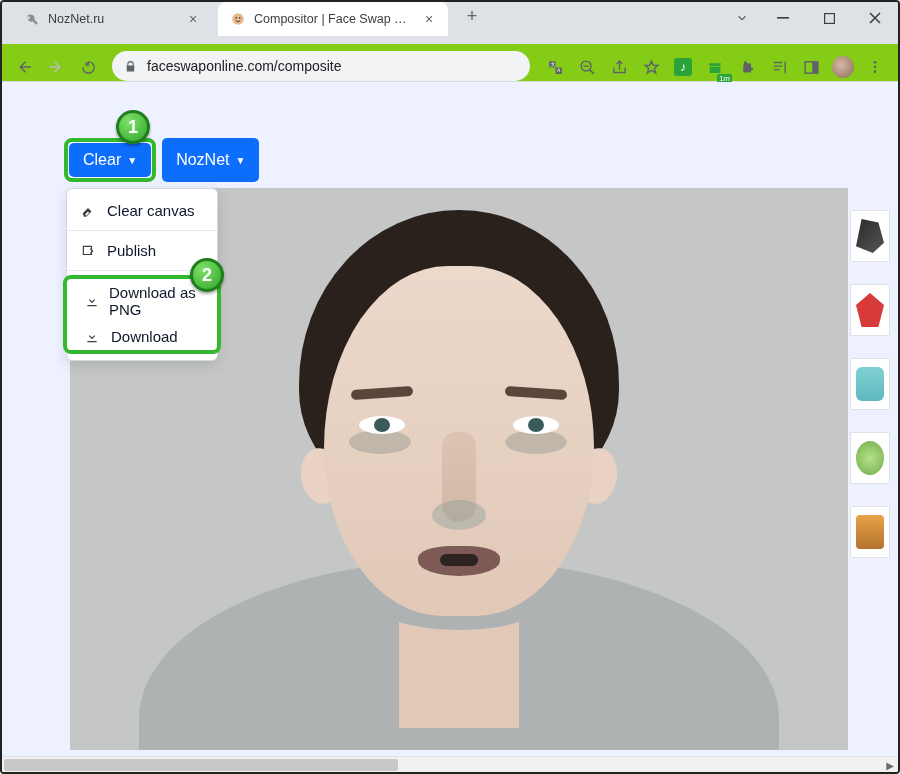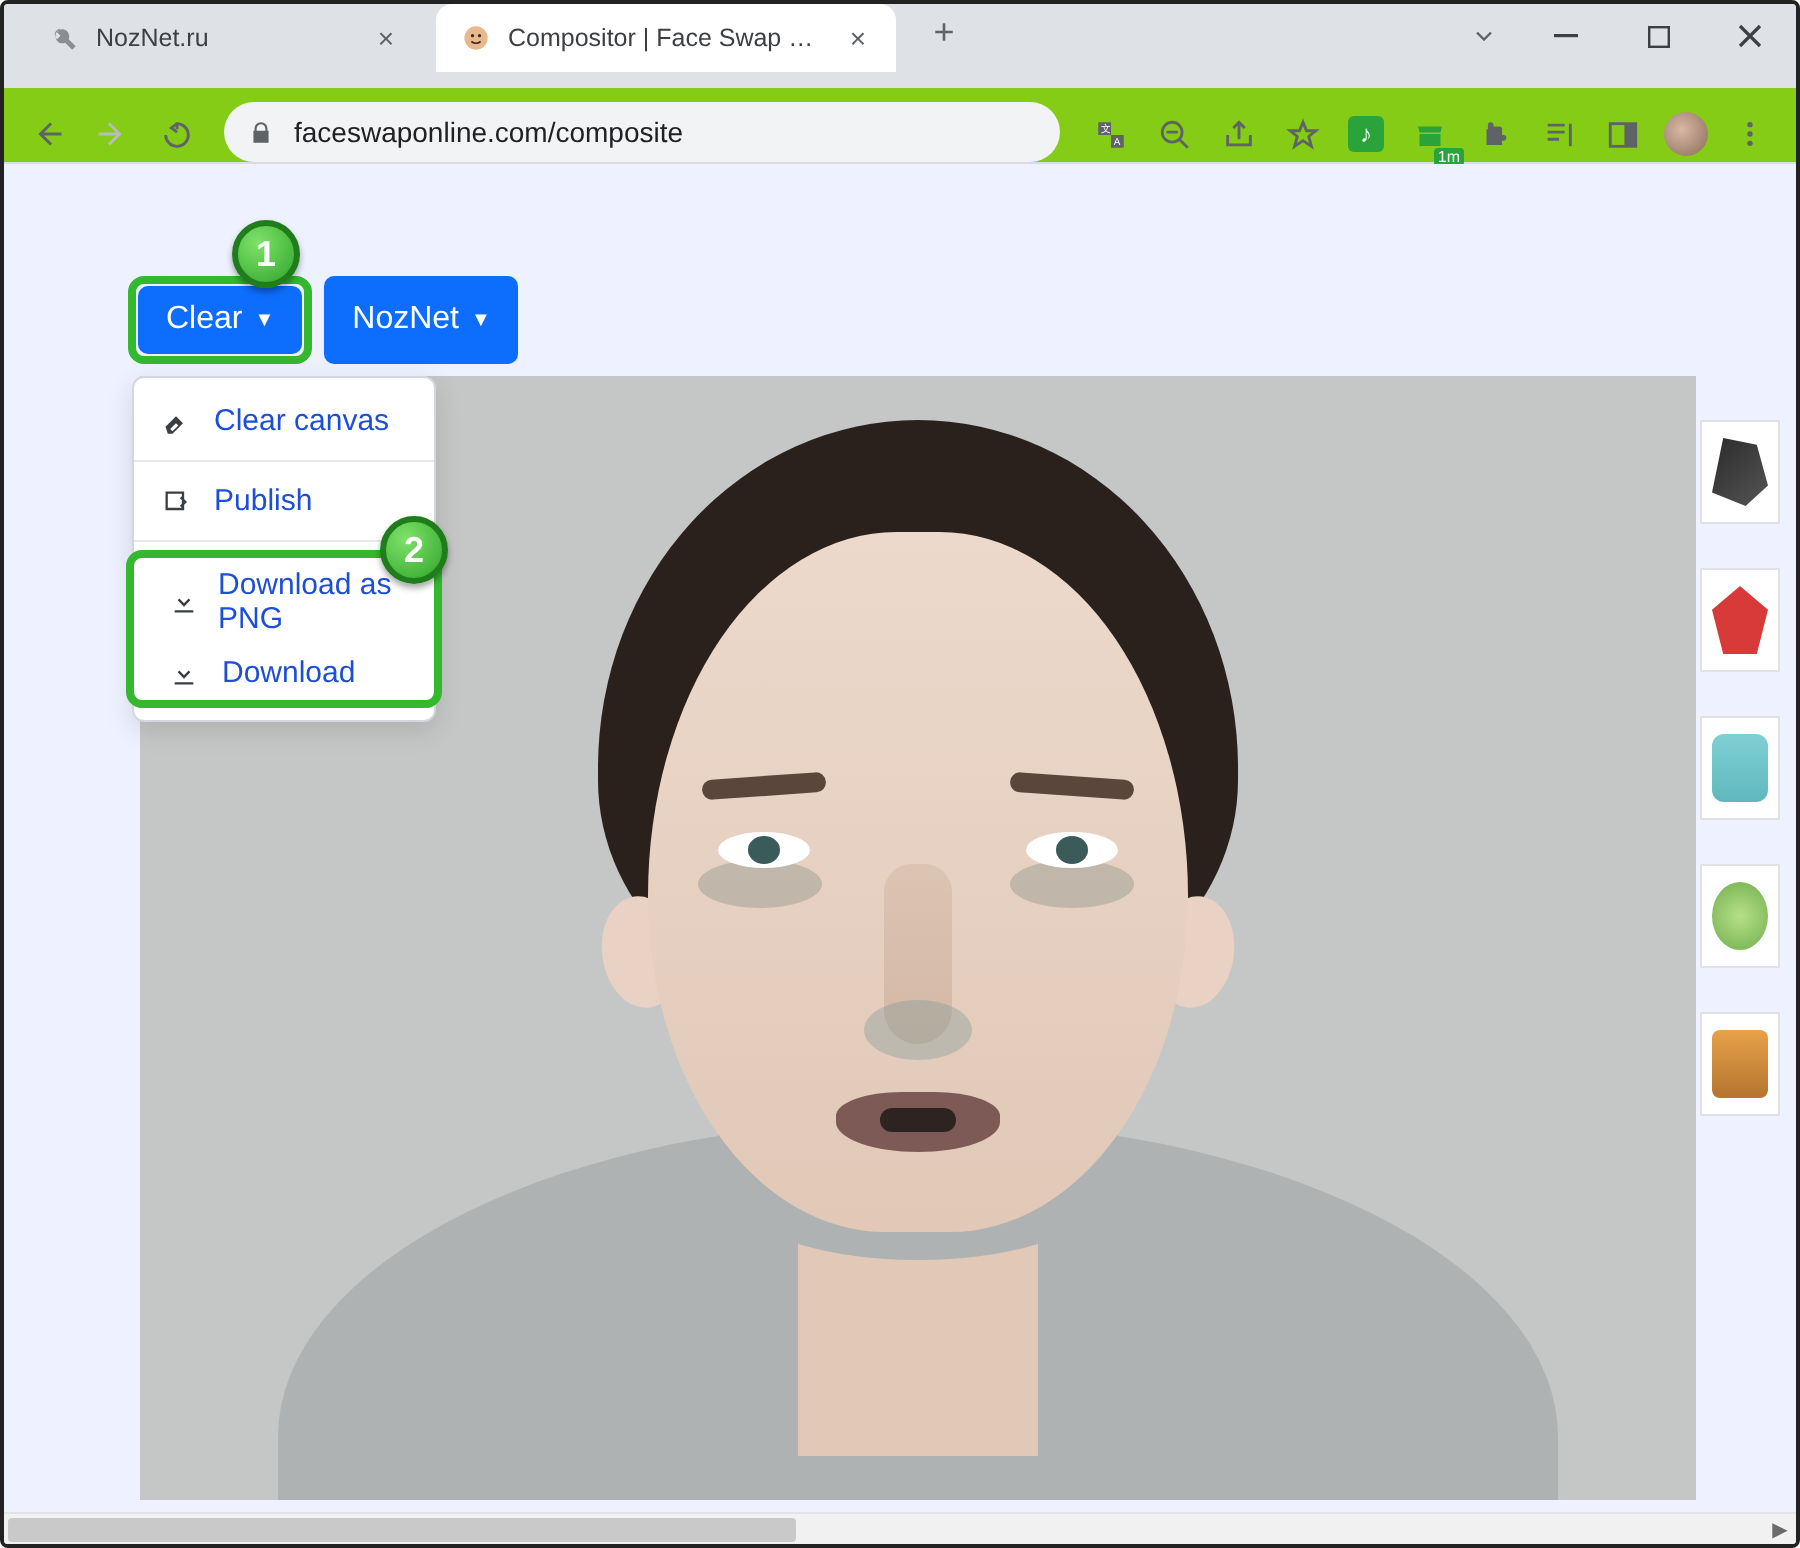--- a/index.html
+++ b/index.html
@@ -119,21 +119,21 @@
     border:4px solid #33b82e; border-radius:8px; padding:1px;
   }
 
   
   .dropdown {
     position:absolute; top:106px; left:64px;
     width:152px;
     background:#fff; border:1px solid #d4d7dc; border-radius:6px;
     box-shadow:0 4px 14px rgba(0,0,0,.12);
     padding:6px 0;
-    font-size:15px; color:#1d4ed8;
+    font-size:15px; color:#0f172a;
   }
   .dd-item {
     display:flex; align-items:center; gap:10px;
     padding:7px 14px; cursor:pointer;
   }
   .dd-sep { height:1px; background:#e6e8eb; margin:4px 0; }
   .dd-group {
     border:4px solid #33b82e; border-radius:8px; margin:0 -4px; padding:0 0;
   }
   .dd-group .dd-item { padding:5px 18px; }

